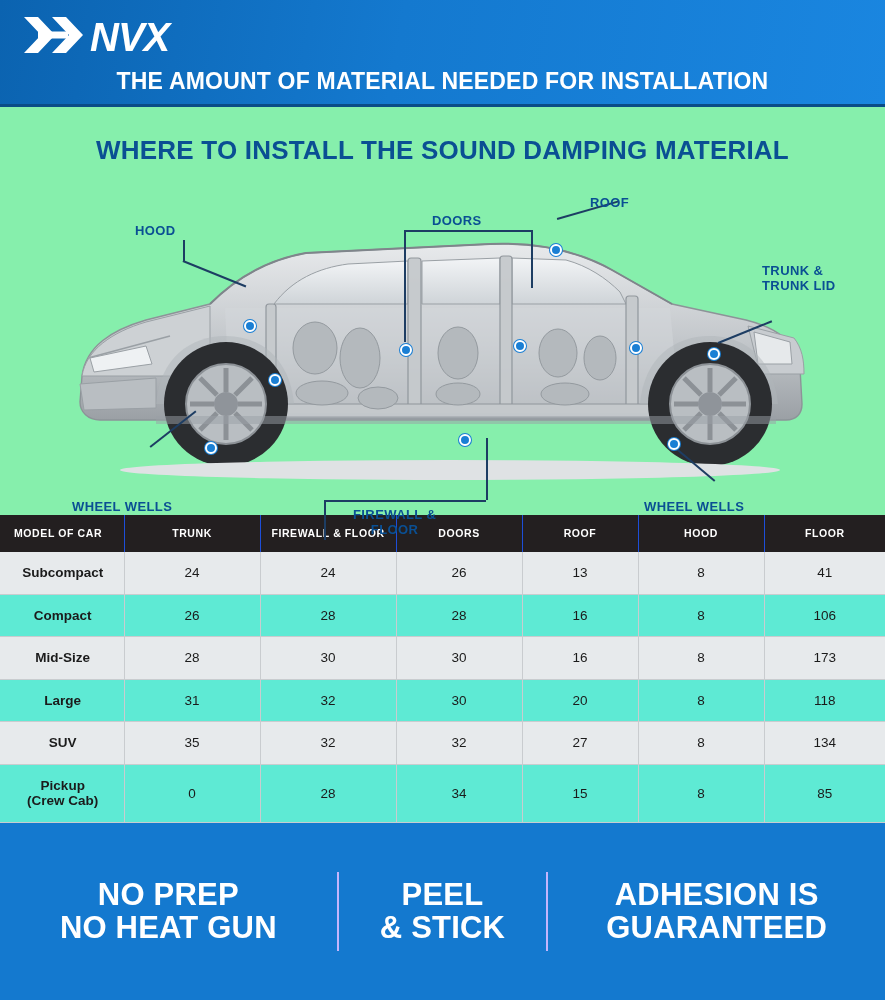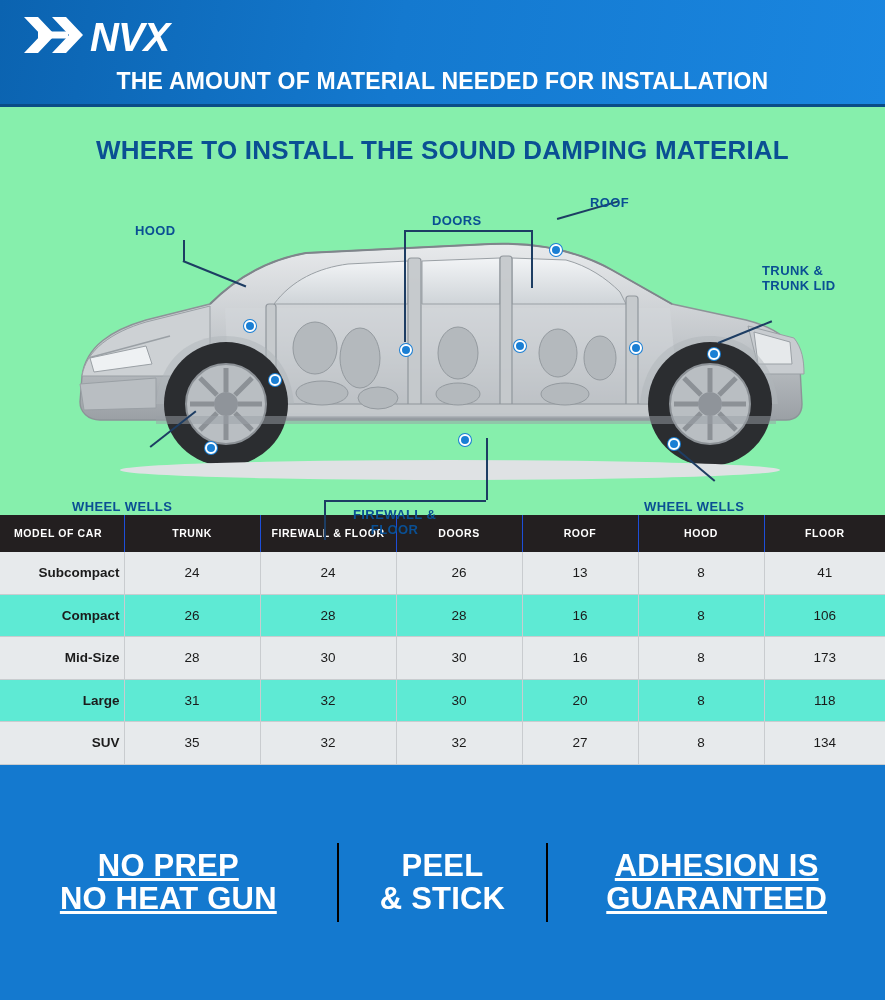--- a/index.html
+++ b/index.html
@@ -107,21 +107,21 @@
   tbody td {
     padding: 13px 4px;
     text-align: center;
     font-size: 13.5px;
     color: #1b1b1b;
     border-right: 1px solid #c9cccf;
     border-bottom: 1px solid #c9cccf;
   }
   tbody td:last-child { border-right: none; }
   tbody td.first {
-    text-align: right;
+    text-align: center;
     padding-left: 6px;
     font-weight: bold;
     line-height: 1.15;
   }
   tbody tr.odd td { background: #e7eaec; }
   tbody tr.even td { background: #5eead4; }
   col.c1 { width: 124px; }
   col.c2 { width: 136px; }
   col.c3 { width: 136px; }
   col.c4 { width: 126px; }
@@ -140,22 +140,22 @@
     flex: 1;
     color: #ffffff;
     font-size: 31px;
     font-weight: bold;
     text-align: center;
     line-height: 1.07;
     white-space: pre-line;
     letter-spacing: 0.2px;
     padding: 6px 4px;
   }
-  .footer-cell + .footer-cell { border-left: 2px solid #000000; }
-  .footer-cell.wide { flex: 1.35; text-decoration: underline; }
+  .footer-cell + .footer-cell { border-left: 2px solid #c4b5fd; }
+  .footer-cell.wide { flex: 1.35; }
   .footer-cell.narrow { flex: 0.82; }
 </style>
 </head>
 <body>
 
 <div class="page">
 
   <div class="header">
     <div class="header-top">
       <div class="logo">
@@ -380,20 +380,30 @@
         </tr>
         <tr class="odd">
           <td class="first">SUV</td>
           <td>35</td>
           <td>32</td>
           <td>32</td>
           <td>27</td>
           <td>8</td>
           <td>134</td>
         </tr>
+        <tr class="even">
+          <td class="first" style="white-space:pre-line;">Pickup
+(Crew Cab)</td>
+          <td>0</td>
+          <td>28</td>
+          <td>34</td>
+          <td>15</td>
+          <td>8</td>
+          <td>85</td>
+        </tr>
       </tbody>
     </table>
   </div>
 
   <div class="footer">
     <div class="footer-cell wide">NO PREP
 NO HEAT GUN</div>
     <div class="footer-cell narrow">PEEL
 &amp; STICK</div>
     <div class="footer-cell wide">ADHESION IS

